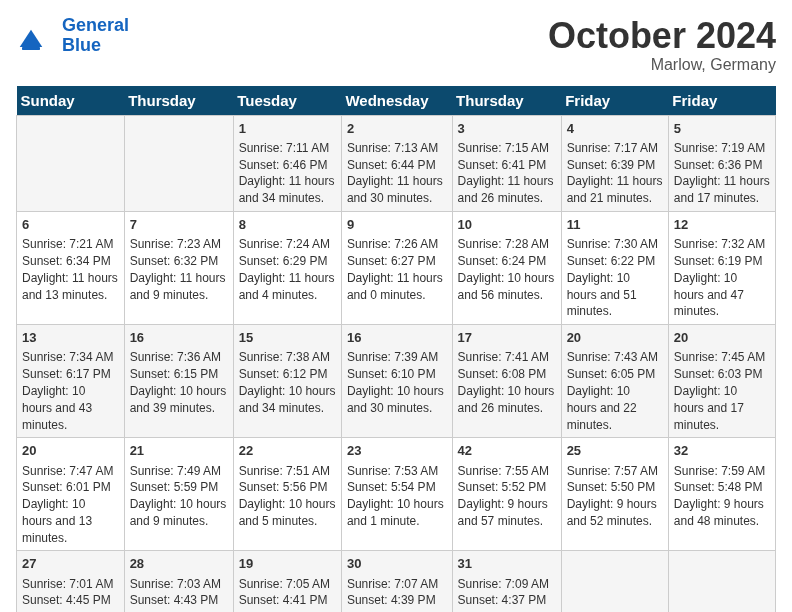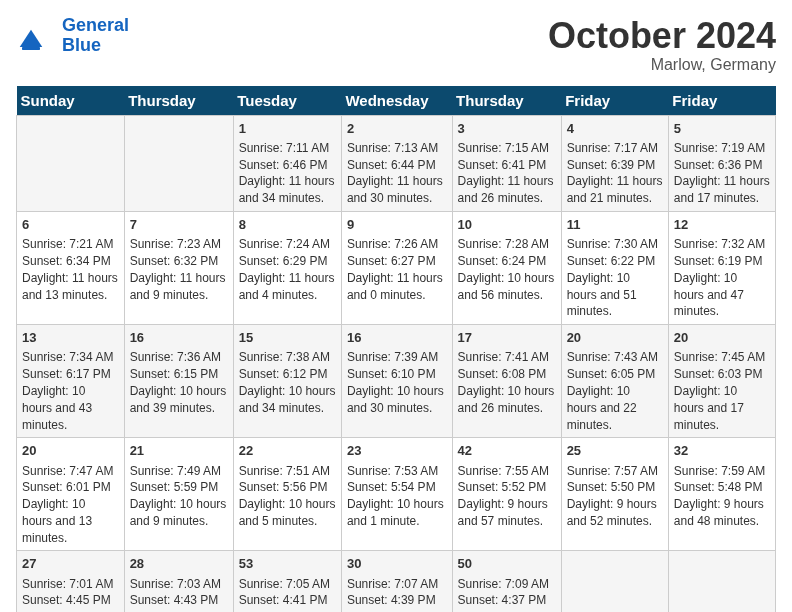--- a/index.html
+++ b/index.html
@@ -294,33 +294,33 @@
           Sunrise: 7:01 AM<br>Sunset: 4:45 PM<br>Daylight: 9 hours and 44 minutes.
         </div>
         </td>
         <td>
           <span class="day-num">28</span>
         <div class="cell-content">
           Sunrise: 7:03 AM<br>Sunset: 4:43 PM<br>Daylight: 9 hours and 40 minutes.
         </div>
         </td>
         <td>
-          <span class="day-num">53</span>
+          <span class="day-num">19</span>
         <div class="cell-content">
           Sunrise: 7:05 AM<br>Sunset: 4:41 PM<br>Daylight: 9 hours and 36 minutes.
         </div>
         </td>
         <td>
           <span class="day-num">30</span>
         <div class="cell-content">
           Sunrise: 7:07 AM<br>Sunset: 4:39 PM<br>Daylight: 9 hours and 32 minutes.
         </div>
         </td>
         <td>
-          <span class="day-num">50</span>
+          <span class="day-num">31</span>
         <div class="cell-content">
           Sunrise: 7:09 AM<br>Sunset: 4:37 PM<br>Daylight: 9 hours and 28 minutes.
         </div>
         </td>
         <td class="empty"></td>
         <td class="empty"></td>
       </tr>
     </tbody>
 </table>
 

